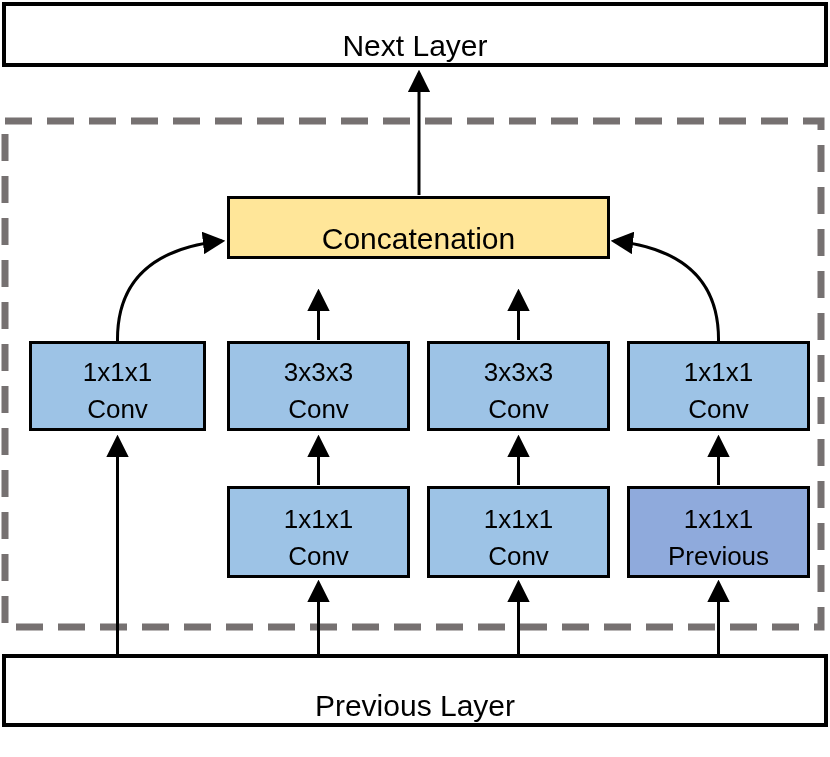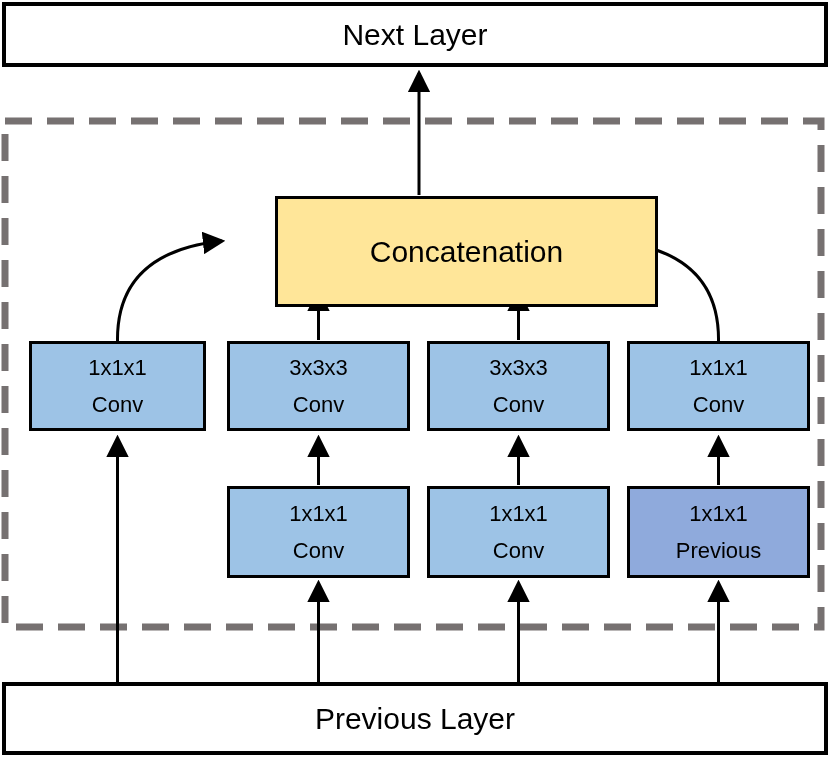--- a/index.html
+++ b/index.html
@@ -20,36 +20,36 @@
     background:#fff;
   }
   svg#wires{position:absolute;left:0;top:0;width:830px;height:757px;}
   .wire{stroke:var(--line);stroke-width:3;fill:none;}
   .arrowhead{fill:var(--line);}
   .module-outline{fill:none;stroke:var(--dashed-border);stroke-width:7;stroke-dasharray:27 15;}
   .box{
     position:absolute;
     box-sizing:border-box;
     display:flex;flex-direction:column;
-    align-items:center;justify-content:center;
+    align-items:center;justify-content:flex-end;
     text-align:center;
   }
   .layer-box{
     background:var(--layer-fill);
     border:4px solid var(--line);
     font-size:30px;
   }
   .concat-box{
     background:var(--concat-fill);
     border:3px solid var(--line);
     font-size:30px;
   }
   .op-box{
     border:3px solid var(--line);
-    font-size:22px;
+    font-size:26px;
     line-height:37px;
   }
   .conv{background:var(--conv-fill);}
   .maxpool{background:var(--maxpool-fill);}
 </style>
 </head>
 <body>
 
 <div id="stage">
 
@@ -77,21 +77,21 @@
     <path class="wire" d="M117.5,683 L117.5,438" marker-end="url(#ah)"></path>
     <path class="wire" d="M318.5,683 L318.5,583" marker-end="url(#ah)"></path>
     <path class="wire" d="M518.5,683 L518.5,583" marker-end="url(#ah)"></path>
     <path class="wire" d="M718.5,683 L718.5,583" marker-end="url(#ah)"></path>
   </svg>
 
   <div class="box layer-box" style="left:2px;top:2px;width:826px;height:65px;">
     <span>Next Layer</span>
   </div>
 
-  <div class="box concat-box" style="left:227px;top:196px;width:383px;height:111px;margin-left:48px;">
+  <div class="box concat-box" style="left:227px;top:196px;width:383px;height:63px;">
     <span>Concatenation</span>
   </div>
 
   <div class="box op-box conv" style="left:29px;top:341px;width:177px;height:90px;">
     <span>1x1x1</span>
     <span>Conv</span>
   </div>
   <div class="box op-box conv" style="left:227px;top:341px;width:183px;height:90px;">
     <span>3x3x3</span>
     <span>Conv</span>
@@ -111,17 +111,17 @@
   </div>
   <div class="box op-box conv" style="left:427px;top:486px;width:183px;height:92px;">
     <span>1x1x1</span>
     <span>Conv</span>
   </div>
   <div class="box op-box maxpool" style="left:627px;top:486px;width:183px;height:92px;">
     <span>1x1x1</span>
     <span>Previous</span>
   </div>
 
-  <div class="box layer-box" style="left:2px;top:682px;width:826px;height:73px;">
+  <div class="box layer-box" style="left:2px;top:654px;width:826px;height:73px;">
     <span>Previous Layer</span>
   </div>
 
 </div>
 
 </body></html>

